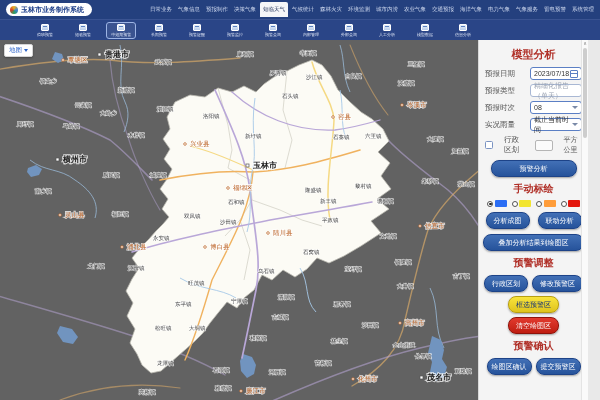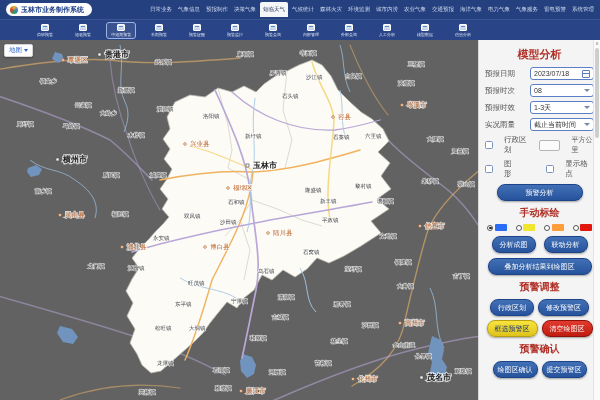--- a/index.html
+++ b/index.html
@@ -31,21 +31,21 @@
 
   
   .map-wrap{position:absolute;left:0;top:40px;width:478px;height:316px;background:#616161;}
   .map-chip{position:absolute;left:4px;top:4px;background:#fff;border:1px solid #d5d5d5;
     border-radius:2px;font-size:6.5px;color:#2a62c9;padding:1px 4px;display:flex;gap:2px;
     align-items:center;box-shadow:0 1px 2px rgba(0,0,0,.3);z-index:5;}
   .chip-chevron{width:0;height:0;border-left:2.5px solid transparent;border-right:2.5px solid transparent;
     border-top:3px solid #2a62c9;}
 
   
-  .sidebar{position:absolute;left:478px;top:40px;width:122px;height:360px;background:#f4f4f4;
+  .sidebar{position:absolute;left:478px;top:40px;width:110px;height:360px;background:#f4f4f4;
     border-left:1px solid #d9d9d9;overflow:hidden;}
   .panel-title{font-size:11px;font-weight:bold;color:#b03028;text-align:center;margin:7px 0 5px;}
   .section-title{font-size:10px;font-weight:bold;color:#b03028;text-align:center;margin:4px 0 4px;}
   .form-row{display:flex;align-items:center;margin:4px 6px;gap:11px;}
   .form-label{font-size:7.5px;color:#555;width:34px;flex:none;white-space:nowrap;}
   .control{flex:1;height:13px;border:1px solid #5b7fc4;border-radius:3px;background:#fff;
     font-size:7px;color:#333;display:flex;align-items:center;justify-content:space-between;
     padding:0 3px;min-width:0;}
   .control.ghost{border-color:#a9b8d4;color:#9aa3b2;}
   .chevron{width:0;height:0;border-left:3px solid transparent;border-right:3px solid transparent;
@@ -335,60 +335,52 @@
   <div class="panel-title">模型分析</div>
 
   <div class="form-row">
     <span class="form-label">预报日期</span>
     <div class="control">
       <span>2023/07/18</span>
       <span class="calendar-icon"></span>
     </div>
   </div>
 
+  <div class="form-row">
+    <span class="form-label">预报类型</span>
+    <div class="control ghost">
+      <span>精细化报告（单天）</span>
+    </div>
+  </div>
 
   <div class="form-row">
     <span class="form-label">预报时次</span>
     <div class="control">
       <span>08</span>
       <span class="chevron"></span>
     </div>
   </div>
 
 
-  <div class="form-row">
-    <span class="form-label">预报时效</span>
-    <div class="control">
-      <span>1-3天</span>
-      <span class="chevron"></span>
-    </div>
-  </div>
 
   <div class="form-row">
     <span class="form-label">实况雨量</span>
     <div class="control">
       <span>截止当前时间</span>
       <span class="chevron"></span>
     </div>
   </div>
 
   <div class="form-row">
     <span class="checkbox"></span>
     <span class="check-label">行政区划</span>
     <span class="mini-input"></span>
     <span class="unit">平方公里</span>
   </div>
 
-  <div class="form-row">
-    <span class="checkbox"></span>
-    <span class="check-label">图形</span>
-    <span style="width:6px"></span>
-    <span class="checkbox"></span>
-    <span class="check-label">显示格点</span>
-  </div>
 
   <div class="btn-row">
     <button class="btn" style="width:86px">预警分析</button>
   </div>
 
   <div class="section-title">手动标绘</div>
   <div class="radio-row" id="color-radios">
       <span class="radio-opt">
         <span class="radio selected"></span>
         <span class="swatch" style="background: rgb(42, 109, 244);"></span>

